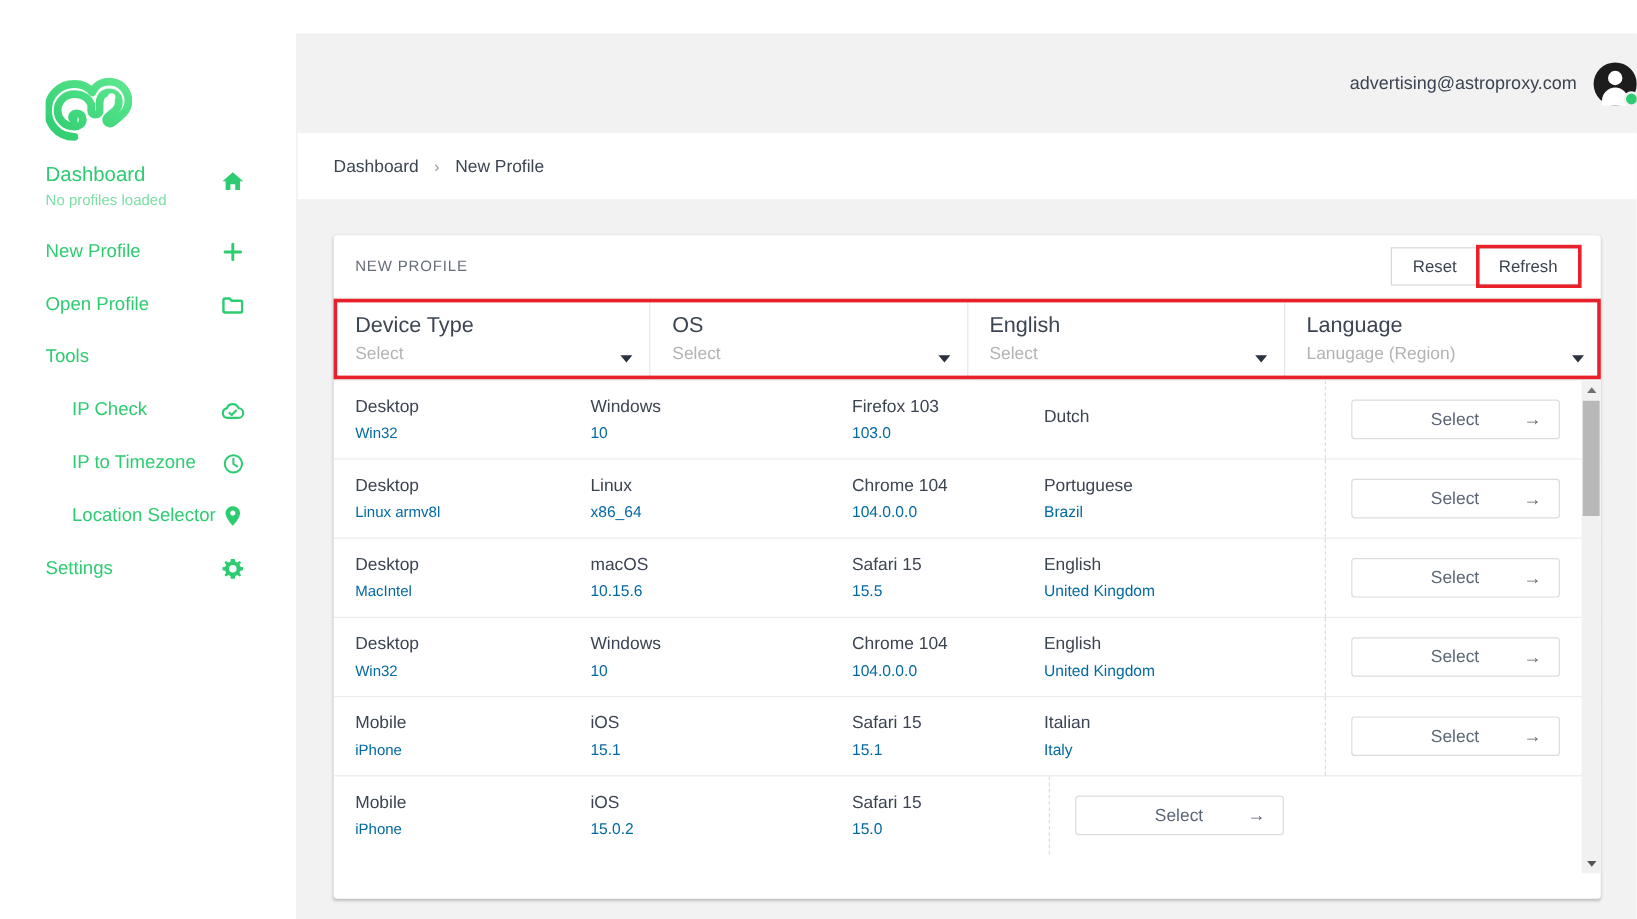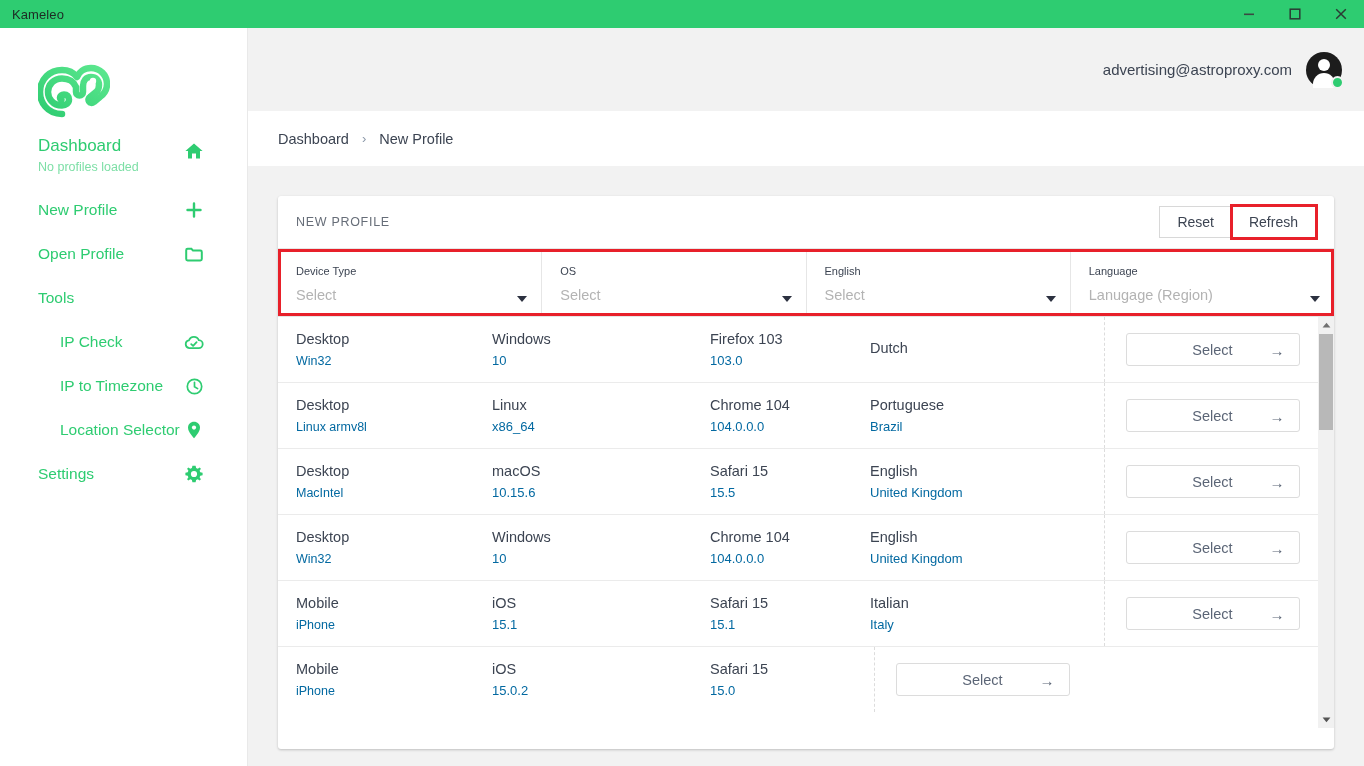--- a/index.html
+++ b/index.html
@@ -69,21 +69,20 @@
 
   
   .main {
     position: absolute; top: 28px; left: 248px;
     width: 1116px; height: 738px;
     background: #f2f2f2;
   }
   .topbar {
     height: 83px; background: #f2f2f2;
     display: flex; align-items: center; justify-content: flex-end;
-    padding-right: 22px;
   }
   .user-email { color: #3c4452; font-size: 15px; margin-right: 14px; }
   .avatar {
     position: relative; width: 36px; height: 36px; border-radius: 50%;
     background: #1c1c1c; overflow: visible;
   }
   .avatar .head {
     position: absolute; left: 12px; top: 7px;
     width: 12px; height: 12px; border-radius: 50%; background: #fff;
   }
@@ -143,21 +142,21 @@
   .filters::after {
     content: ""; position: absolute; inset: 0;
     border: 3px solid #e8202a; pointer-events: none;
   }
   .filter {
     flex: 1 1 0; padding: 12px 14px 10px 18px;
     position: relative;
     cursor: pointer;
   }
   .filter + .filter { border-left: 1px solid #e6e6e6; }
-  .filter-label { color: #3c4452; font-size: 11px; line-height: 20px; }
+  .filter-label { color: #3c4452; font-size: 18px; line-height: 20px; }
   .filter-value {
     color: #b3b3b3; font-size: 14.5px; line-height: 22px; margin-top: 3px;
   }
   .caret {
     position: absolute; right: 14px; bottom: 14px;
     width: 0; height: 0;
     border-left: 5px solid transparent;
     border-right: 5px solid transparent;
     border-top: 6px solid #2c3140;
   }
@@ -213,39 +212,20 @@
   .sb-thumb {
     position: absolute; top: 17px; left: 1px;
     width: 14px; height: 96px; background: #b8b8b8; cursor: pointer;
   }
 </style>
 </head>
 <body>
 
 <div class="app">
 
-  <div class="titlebar">
-    <div class="titlebar-title">Kameleo</div>
-    <div class="titlebar-spacer"></div>
-    <div class="win-btn">
-      <svg width="14" height="14" viewBox="0 0 14 14">
-        <rect x="2" y="6.5" width="10" height="1.6" fill="#3a4a42"></rect>
-      </svg>
-    </div>
-    <div class="win-btn">
-      <svg width="14" height="14" viewBox="0 0 14 14">
-        <rect x="2.2" y="2.2" width="9.6" height="9.6" fill="none" stroke="#2b3a34" stroke-width="1.5"></rect>
-      </svg>
-    </div>
-    <div class="win-btn">
-      <svg width="14" height="14" viewBox="0 0 14 14">
-        <path d="M2.2 2.2 L11.8 11.8 M11.8 2.2 L2.2 11.8" stroke="#2b3a34" stroke-width="1.5"></path>
-      </svg>
-    </div>
-  </div>
 
   <div class="sidebar">
 
     <div class="logo-wrap">
       <svg width="72" height="62" viewBox="0 0 72 62">
         <defs>
           <linearGradient id="lg" x1="0" y1="1" x2="1" y2="0">
             <stop offset="0%" stop-color="#2ecc71"></stop>
             <stop offset="100%" stop-color="#5de88f"></stop>
           </linearGradient>

